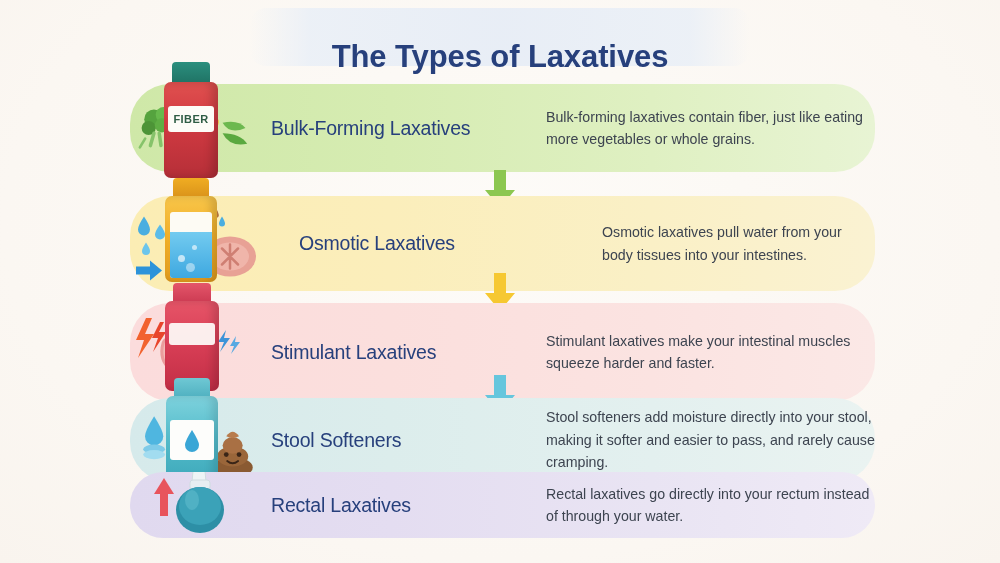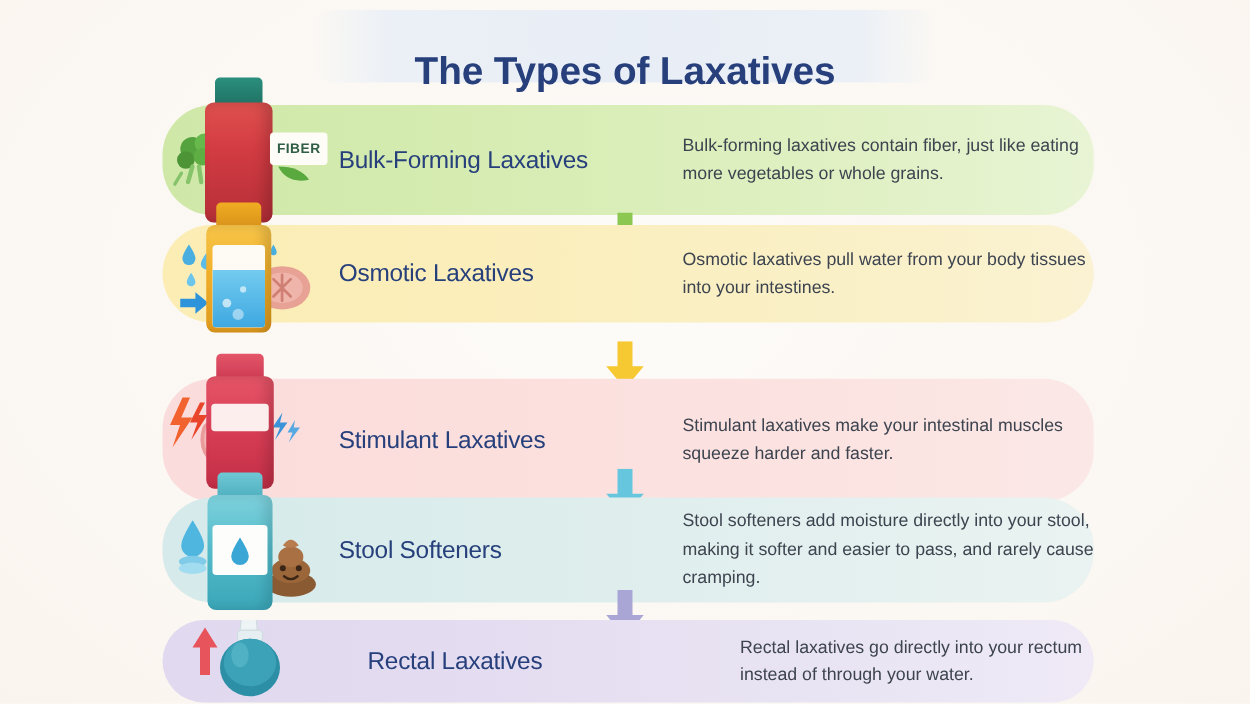--- a/index.html
+++ b/index.html
@@ -62,43 +62,43 @@
   }
   .row-body {
     flex: 1 1 auto;
     font-size: 14.2px;
     line-height: 1.58;
     color: #3d4450;
   }
 
   
   .row-1 { top: 84px;  height: 88px; background: linear-gradient(90deg, #cfe8a8 0%, #d6ecb2 35%, #dff0c2 70%, #e8f4d4 100%); }
-  .row-2 { top: 180px; height: 78px; background: linear-gradient(90deg, #fbedb4 0%, #fbeebb 35%, #faf0c6 70%, #faf2d2 100%); }
+  .row-2 { top: 196px; height: 95px; background: linear-gradient(90deg, #fbedb4 0%, #fbeebb 35%, #faf0c6 70%, #faf2d2 100%); gap: 28px; }
   .row-3 { top: 303px; height: 98px; background: linear-gradient(90deg, #fbdcdc 0%, #fbdfdd 35%, #fbe3e1 70%, #fbe8e6 100%); }
   .row-4 { top: 398px; height: 84px; background: linear-gradient(90deg, #d6eaeb 0%, #dcedec 35%, #e3f0ef 70%, #eaf3f1 100%); }
-  .row-5 { top: 496px; height: 66px; background: linear-gradient(90deg, #e0d9ef 0%, #e4ddf1 35%, #e9e4f3 70%, #efeaf6 100%); gap: 23px; }
+  .row-5 { top: 472px; height: 66px; background: linear-gradient(90deg, #e0d9ef 0%, #e4ddf1 35%, #e9e4f3 70%, #efeaf6 100%); }
 
   
   .arrow {
     position: absolute;
     left: 484px;
     width: 32px;
     height: 40px;
   }
   .arrow svg { display: block; width: 100%; height: 100%; }
   .arrow-1 { top: 170px; }
   .arrow-2 { top: 273px; }
   .arrow-3 { top: 375px; }
   .arrow-4 { top: 472px; }
 
   
   .bottle-body { position: absolute; border-radius: 7px; }
   .bottle-cap  { position: absolute; border-radius: 4px 4px 2px 2px; }
   .bottle-label{ position: absolute; background: #fdfcf7; border-radius: 3px;
-                 display:flex; align-items:center; justify-content:center;margin-left:48px; }
+                 display:flex; align-items:center; justify-content:center; }
   .fiber-text { font-size: 11px; font-weight: bold; color: #2f5d45; letter-spacing: 0.4px; }
 </style>
 </head>
 <body>
 
 <div class="infographic">
 
   <div class="title-wrap">
     <div class="title">The Types of Laxatives</div>
   </div>

